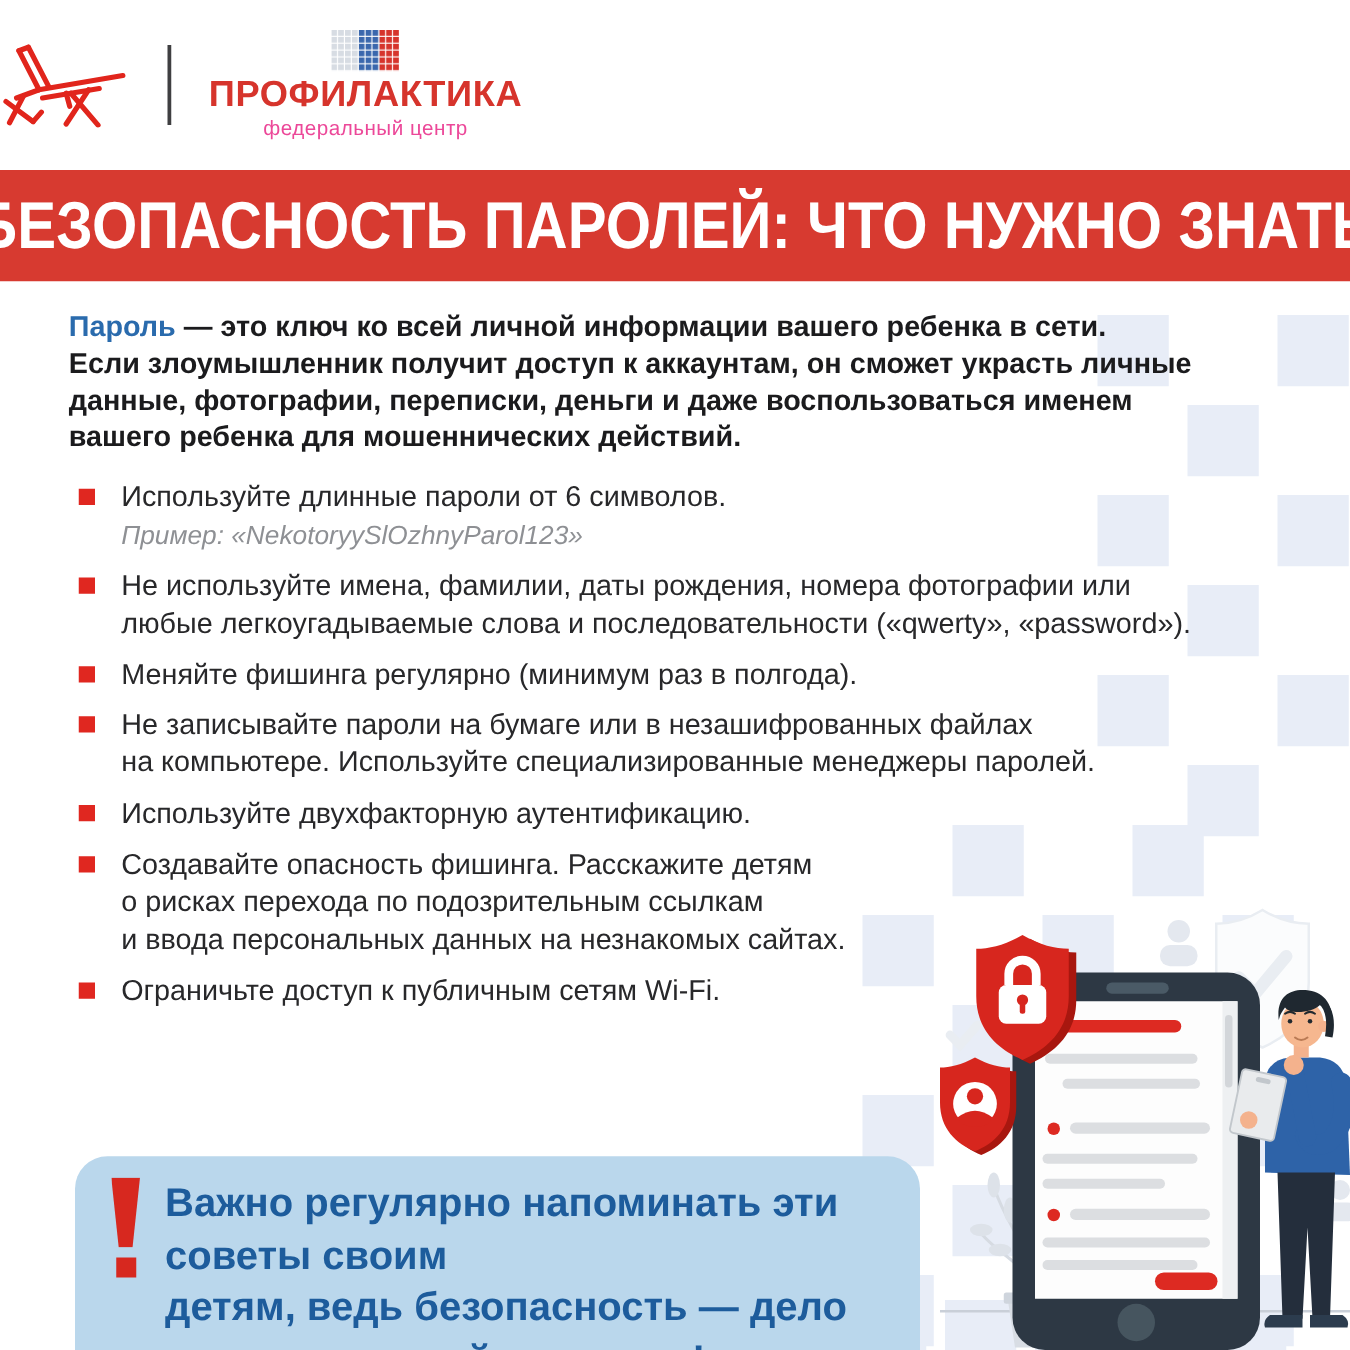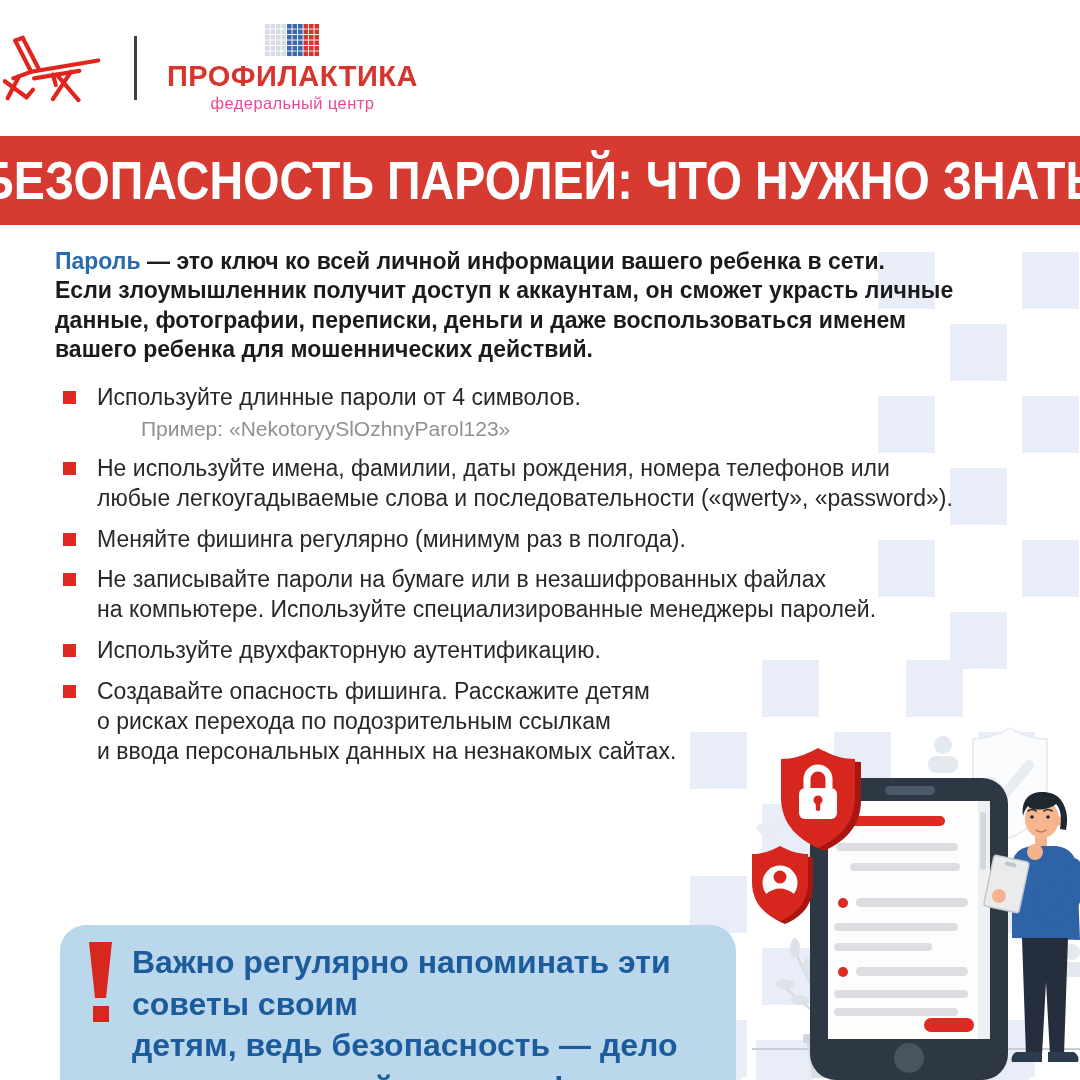--- a/index.html
+++ b/index.html
@@ -35,22 +35,22 @@
     font-size:23px;font-weight:700;line-height:1.28;color:#1b1b1d;white-space:pre-line;
   }
   .lead{color:#2a6bad;}
   .tips{
     position:absolute;left:63px;top:158px;width:950px;margin:0;padding:0;list-style:none;z-index:2;
   }
   .tip{position:relative;padding-left:34px;margin-bottom:11px;}
   .bullet{position:absolute;left:0;top:8px;width:13px;height:13px;background:#e02720;display:block;}
   .tip-text{display:block;font-size:23px;line-height:1.3;color:#28282a;white-space:pre-line;}
   .example{
-    display:block;margin-top:3px;font-size:21px;line-height:1.28;
-    color:#8e9094;white-space:pre-line;margin-left:44px;
+    display:block;margin-top:3px;font-size:21px;line-height:1.28;font-style:italic;
+    color:#8e9094;white-space:pre-line;
   }
   
   .callout{
     position:absolute;left:60px;top:700px;width:676px;box-sizing:border-box;z-index:2;
     background:#bad7ec;border-radius:26px;padding:17px 26px 19px 72px;min-height:117px;
   }
   .exclaim{position:absolute;left:26px;top:17px;width:30px;}
   .exclaim-bar{
     width:23px;height:56px;background:#d7281f;margin-left:3px;
     clip-path:polygon(0 0,100% 0,74% 100%,26% 100%);
@@ -176,46 +176,50 @@
     </div>
 
   <p class="intro"><span class="lead">Пароль</span><span> — это ключ ко всей личной информации вашего ребенка в сети.
 Если злоумышленник получит доступ к аккаунтам, он сможет украсть личные
 данные, фотографии, переписки, деньги и даже воспользоваться именем
 вашего ребенка для мошеннических действий.</span></p>
 
   <ul class="tips">
     <li class="tip">
       <span class="bullet"></span>
-      <span class="tip-text">Используйте длинные пароли от 4 символов.</span>
+      <span class="tip-text">Используйте длинные пароли от 6 символов.</span>
       <span class="example">Пример: «NekotoryySlOzhnyParol123»</span>
     </li>
     <li class="tip">
       <span class="bullet"></span>
-      <span class="tip-text">Не используйте имена, фамилии, даты рождения, номера телефонов или
+      <span class="tip-text">Не используйте имена, фамилии, даты рождения, номера фотографии или
 любые легкоугадываемые слова и последовательности («qwerty», «password»).</span>
     </li>
     <li class="tip">
       <span class="bullet"></span>
       <span class="tip-text">Меняйте фишинга регулярно (минимум раз в полгода).</span>
     </li>
     <li class="tip">
       <span class="bullet"></span>
       <span class="tip-text">Не записывайте пароли на бумаге или в незашифрованных файлах
 на компьютере. Используйте специализированные менеджеры паролей.</span>
     </li>
     <li class="tip">
       <span class="bullet"></span>
       <span class="tip-text">Используйте двухфакторную аутентификацию.</span>
     </li>
     <li class="tip">
       <span class="bullet"></span>
       <span class="tip-text">Создавайте опасность фишинга. Расскажите детям
 о рисках перехода по подозрительным ссылкам
 и ввода персональных данных на незнакомых сайтах.</span>
+    </li>
+    <li class="tip">
+      <span class="bullet"></span>
+      <span class="tip-text">Ограничьте доступ к публичным сетям Wi-Fi.</span>
     </li>
   </ul>
 
   <div class="callout">
     <div class="exclaim">
       <div class="exclaim-bar"></div>
       <div class="exclaim-dot"></div>
     </div>
     <div class="callout-text">Важно регулярно напоминать эти советы своим
 детям, ведь безопасность — дело

